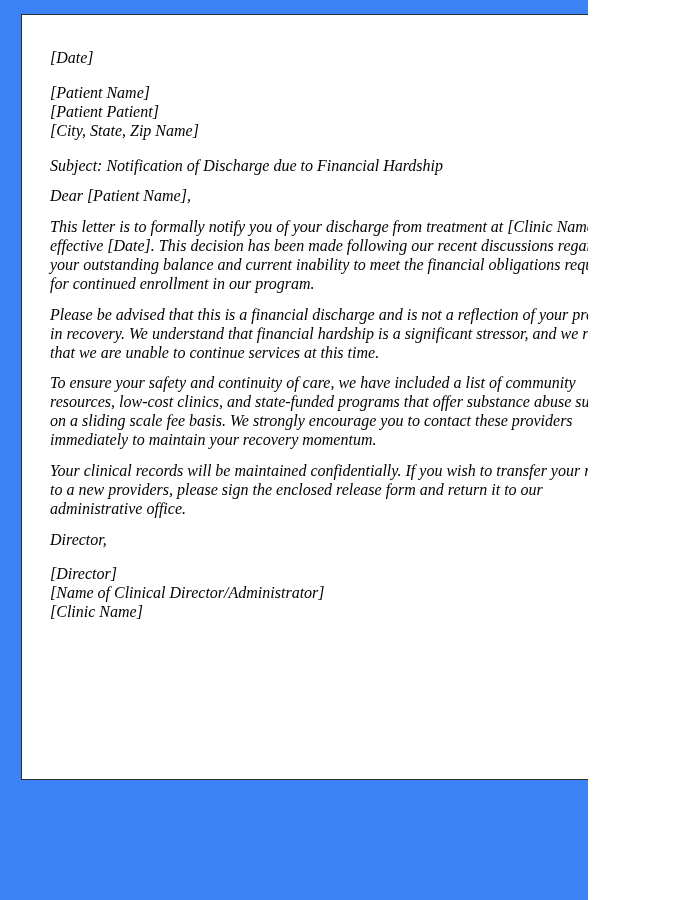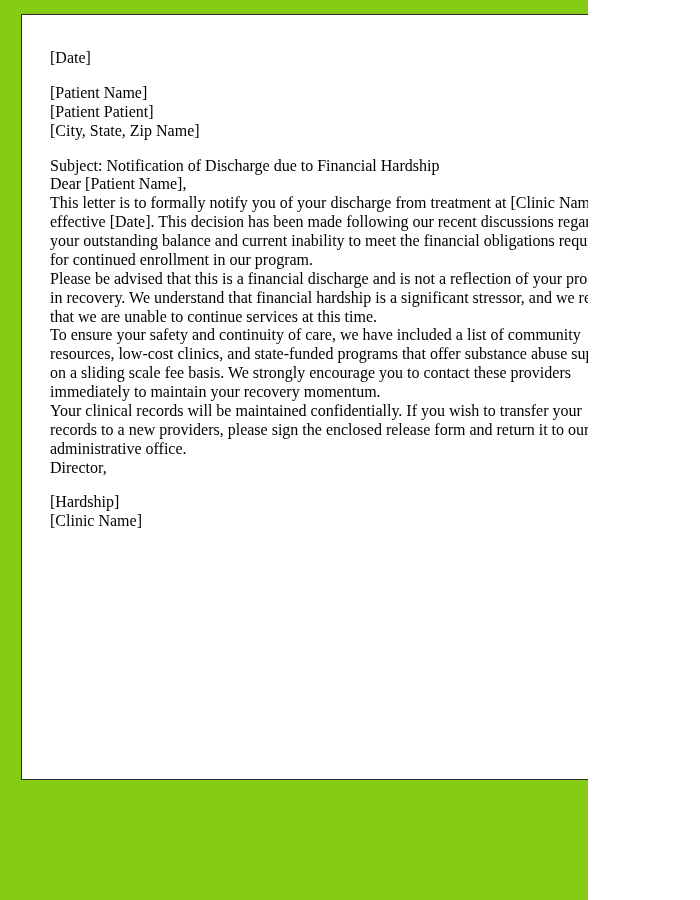--- a/index.html
+++ b/index.html
@@ -7,22 +7,23 @@
     padding: 0;
     background: #ffffff;
     width: 700px;
     height: 900px;
     font-family: "Liberation Serif", "DejaVu Serif", serif;
   }
   .canvas {
     position: relative;
     width: 588px;
     height: 900px;
-    background: #84cc16;
+    background: #3b82f6;
     overflow: hidden;
+    font-style: italic;
   }
   .letter-page {
     position: absolute;
     left: 21px;
     top: 14px;
     width: 640px;
     height: 766px;
     box-sizing: border-box;
     border: 1px solid #2e2e2e;
     background: #ffffff;
@@ -34,21 +35,21 @@
   .block {
     margin: 16px 0;
   }
   .block:first-child {
     margin-top: 16px;
   }
   .line {
     display: block;
   }
   p.block {
-    margin: 0 0;
+    margin: 12px 0;
   }
 </style>
 </head>
 <body>
 
 <div class="canvas">
   <div class="letter-page">
 
     <div class="block">
       <span class="line">[Date]</span>
@@ -65,18 +66,19 @@
     <p class="block">Dear [Patient Name],</p>
 
     <p class="block">This letter is to formally notify you of your discharge from treatment at [Clinic Name], effective [Date]. This decision has been made following our recent discussions regarding your outstanding balance and current inability to meet the financial obligations required for continued enrollment in our program.</p>
     <p class="block">Please be advised that this is a financial discharge and is not a reflection of your progress in recovery. We understand that financial hardship is a significant stressor, and we regret that we are unable to continue services at this time.</p>
     <p class="block">To ensure your safety and continuity of care, we have included a list of community resources, low-cost clinics, and state-funded programs that offer substance abuse support on a sliding scale fee basis. We strongly encourage you to contact these providers immediately to maintain your recovery momentum.</p>
     <p class="block">Your clinical records will be maintained confidentially. If you wish to transfer your records to a new providers, please sign the enclosed release form and return it to our administrative office.</p>
 
     <p class="block">Director,</p>
 
     <div class="block">
-      <span class="line">[Hardship]</span>
+      <span class="line">[Director]</span>
+      <span class="line">[Name of Clinical Director/Administrator]</span>
       <span class="line">[Clinic Name]</span>
     </div>
 
   </div>
 </div>
 
 </body></html>

